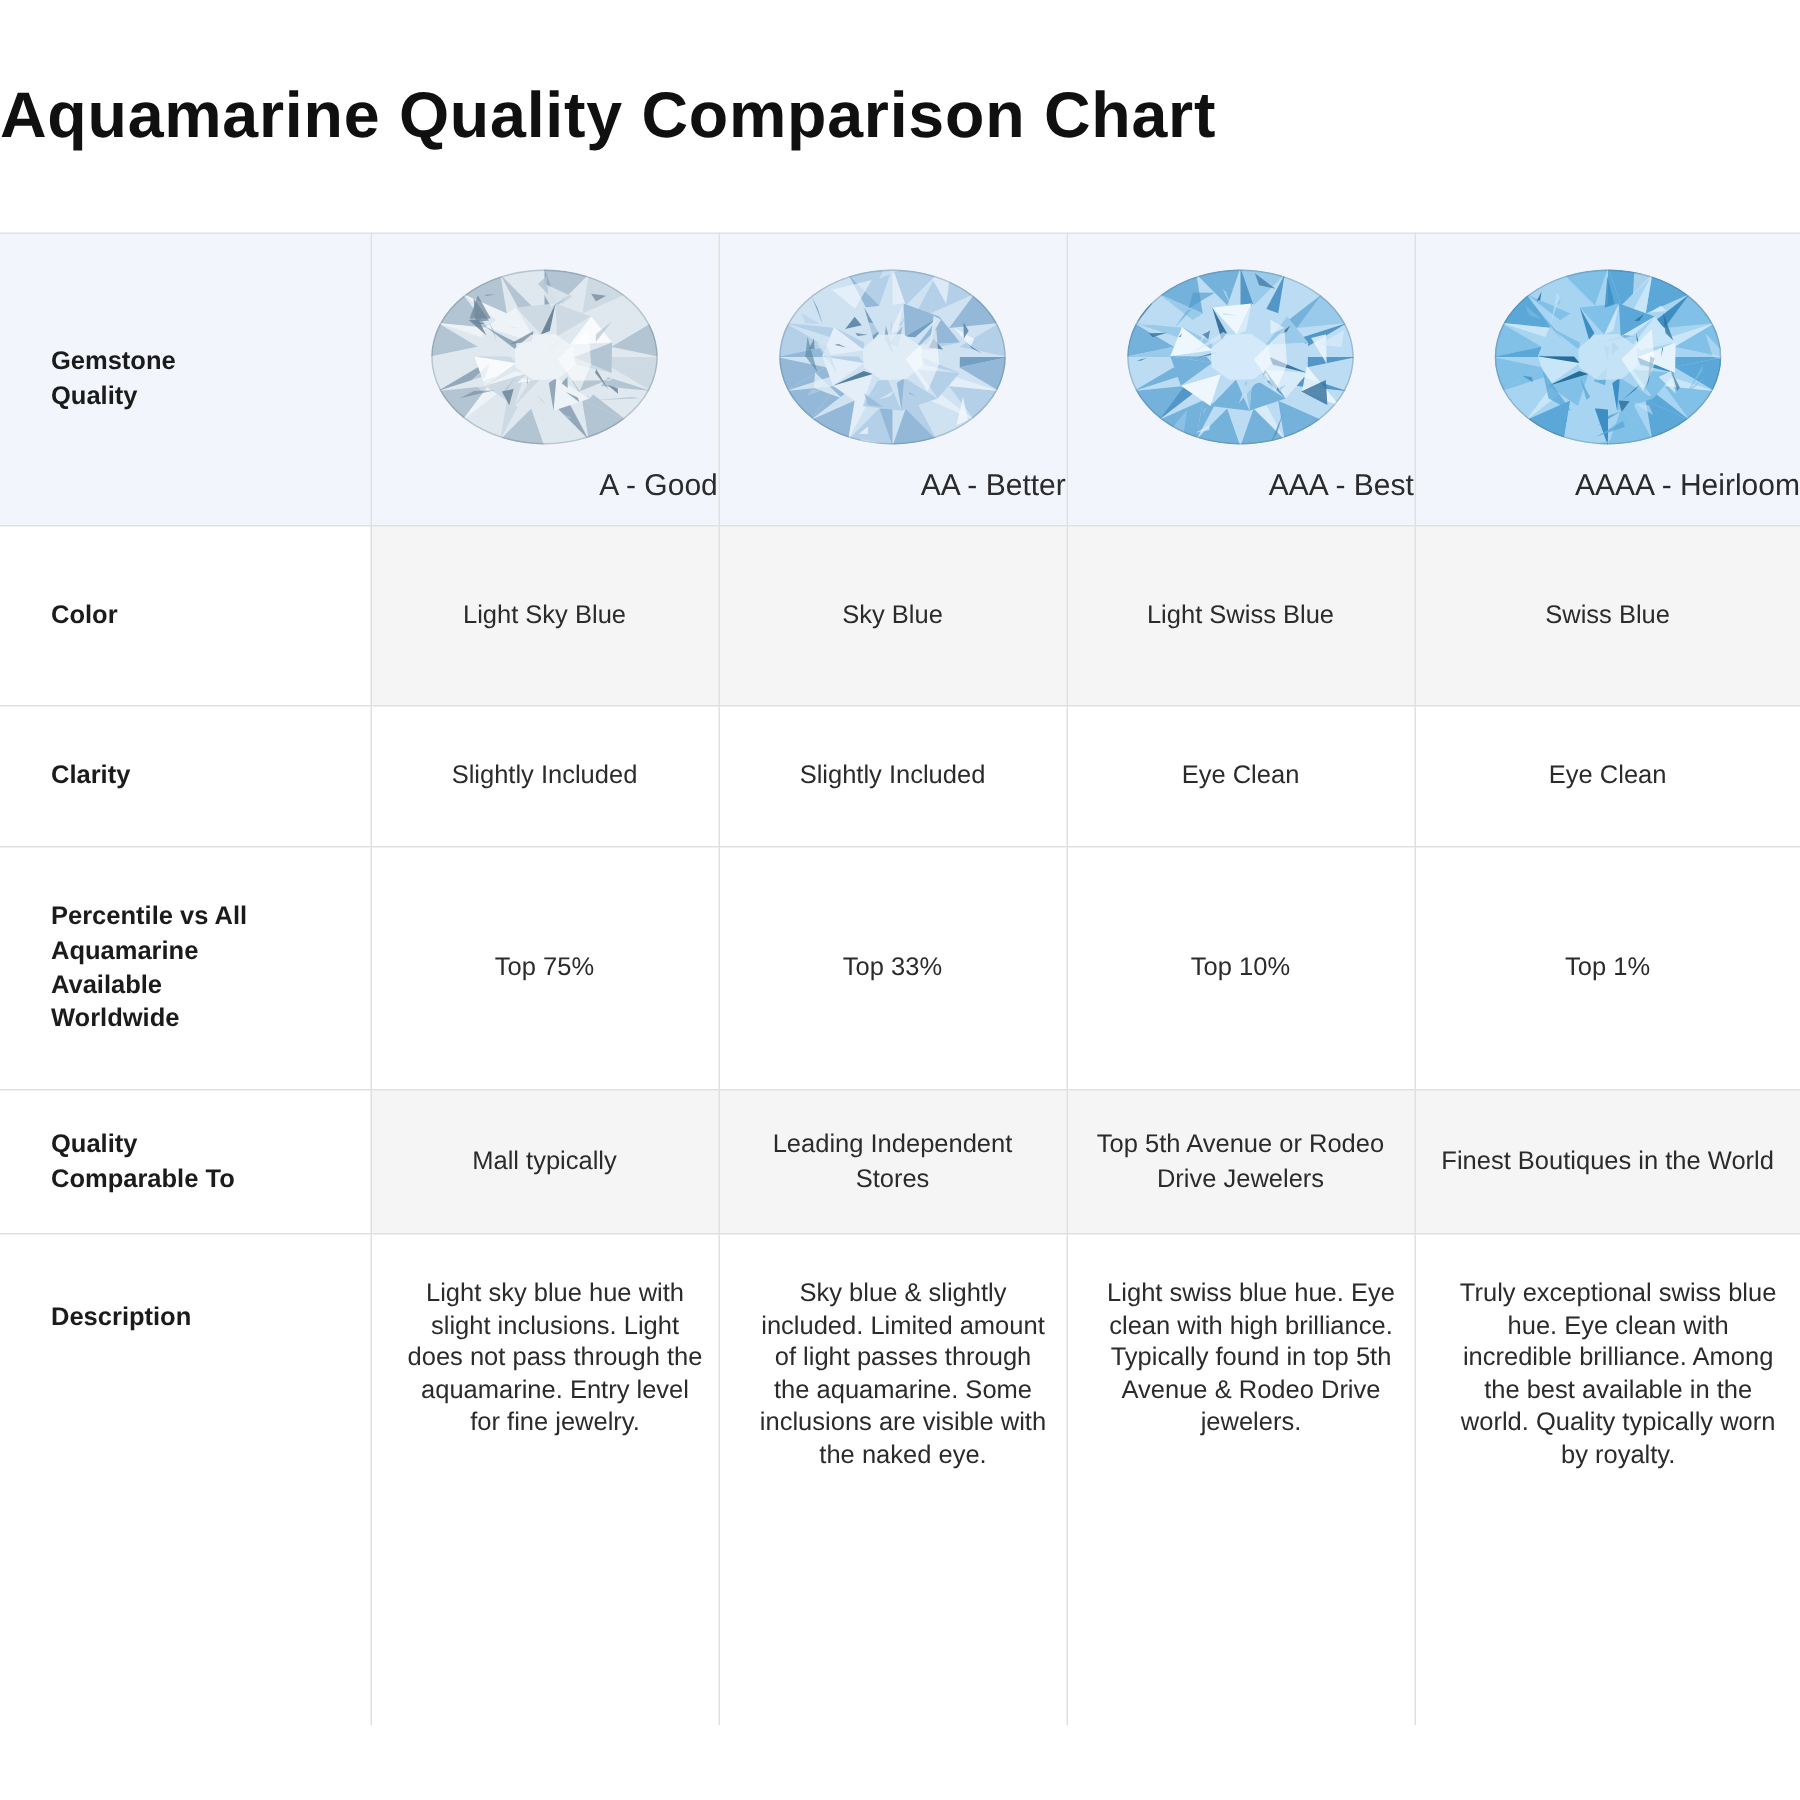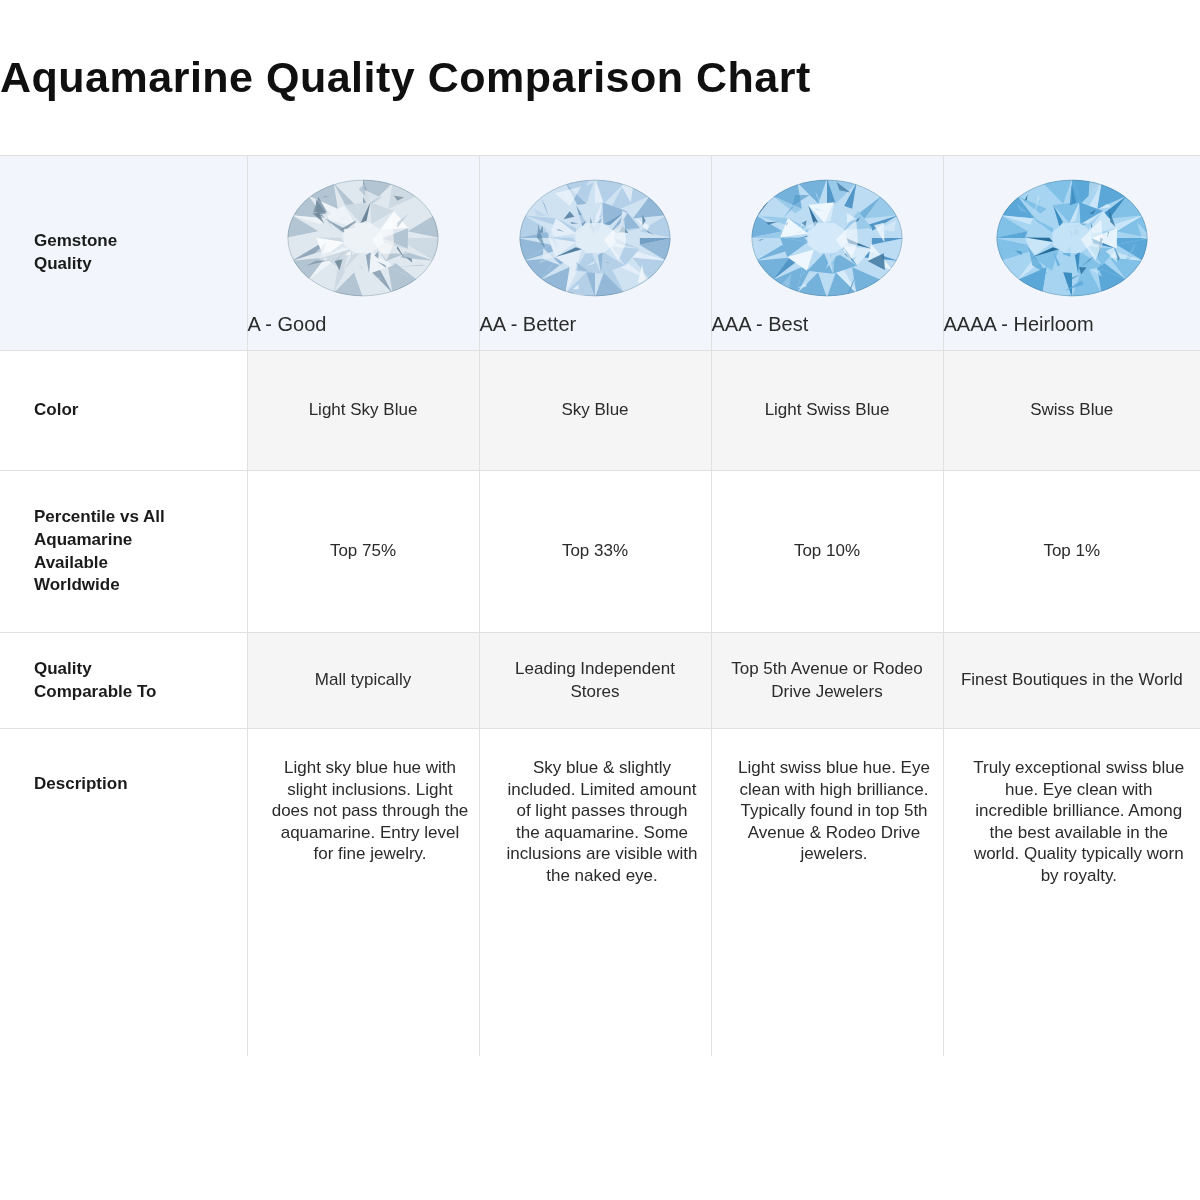--- a/index.html
+++ b/index.html
@@ -31,21 +31,21 @@
   .row-gem td{height:195px;background:var(--header-row-bg);}
   .row-color td{height:120px;}
   .row-clarity td{height:94px;}
   .row-brilliance td{height:68px;}
   .row-percentile td{height:162px;}
   .row-comparable td{height:96px;}
   .row-desc td{height:327px;}
   .row-desc .lbl{vertical-align:top;padding-top:44px;}
   .row-desc .val{vertical-align:top;padding-top:28px;padding-left:24px;padding-right:10px;
        line-height:1.27;}
-  .gemcell{vertical-align:top;text-align:left;padding-top:15px;margin-left:32px;}
+  .gemcell{vertical-align:top;text-align:right;padding-top:15px;margin-left:32px;}
   .gem{width:172px;height:134px;display:block;margin:0 auto;}
   .grade{font-size:20px;color:var(--value-color);margin-top:8px;}
 </style>
 </head>
 <body>
 
 <div class="page">
   <div class="title-band">
     <h1 class="title">Aquamarine Quality Comparison Chart</h1>
   </div>
@@ -478,20 +478,27 @@
     </tr>
 
     <tr class="row-color">
       <td class="lbl">Color</td>
       <td class="val alt">Light Sky Blue</td>
       <td class="val alt">Sky Blue</td>
       <td class="val alt">Light Swiss Blue</td>
       <td class="val alt">Swiss Blue</td>
     </tr>
 
+    <tr class="row-clarity">
+      <td class="lbl">Clarity</td>
+      <td class="val">Slightly Included</td>
+      <td class="val">Slightly Included</td>
+      <td class="val">Eye Clean</td>
+      <td class="val">Eye Clean</td>
+    </tr>
 
 
     <tr class="row-percentile">
       <td class="lbl">Percentile vs All
 Aquamarine
 Available
 Worldwide</td>
       <td class="val">Top 75%</td>
       <td class="val">Top 33%</td>
       <td class="val">Top 10%</td>

